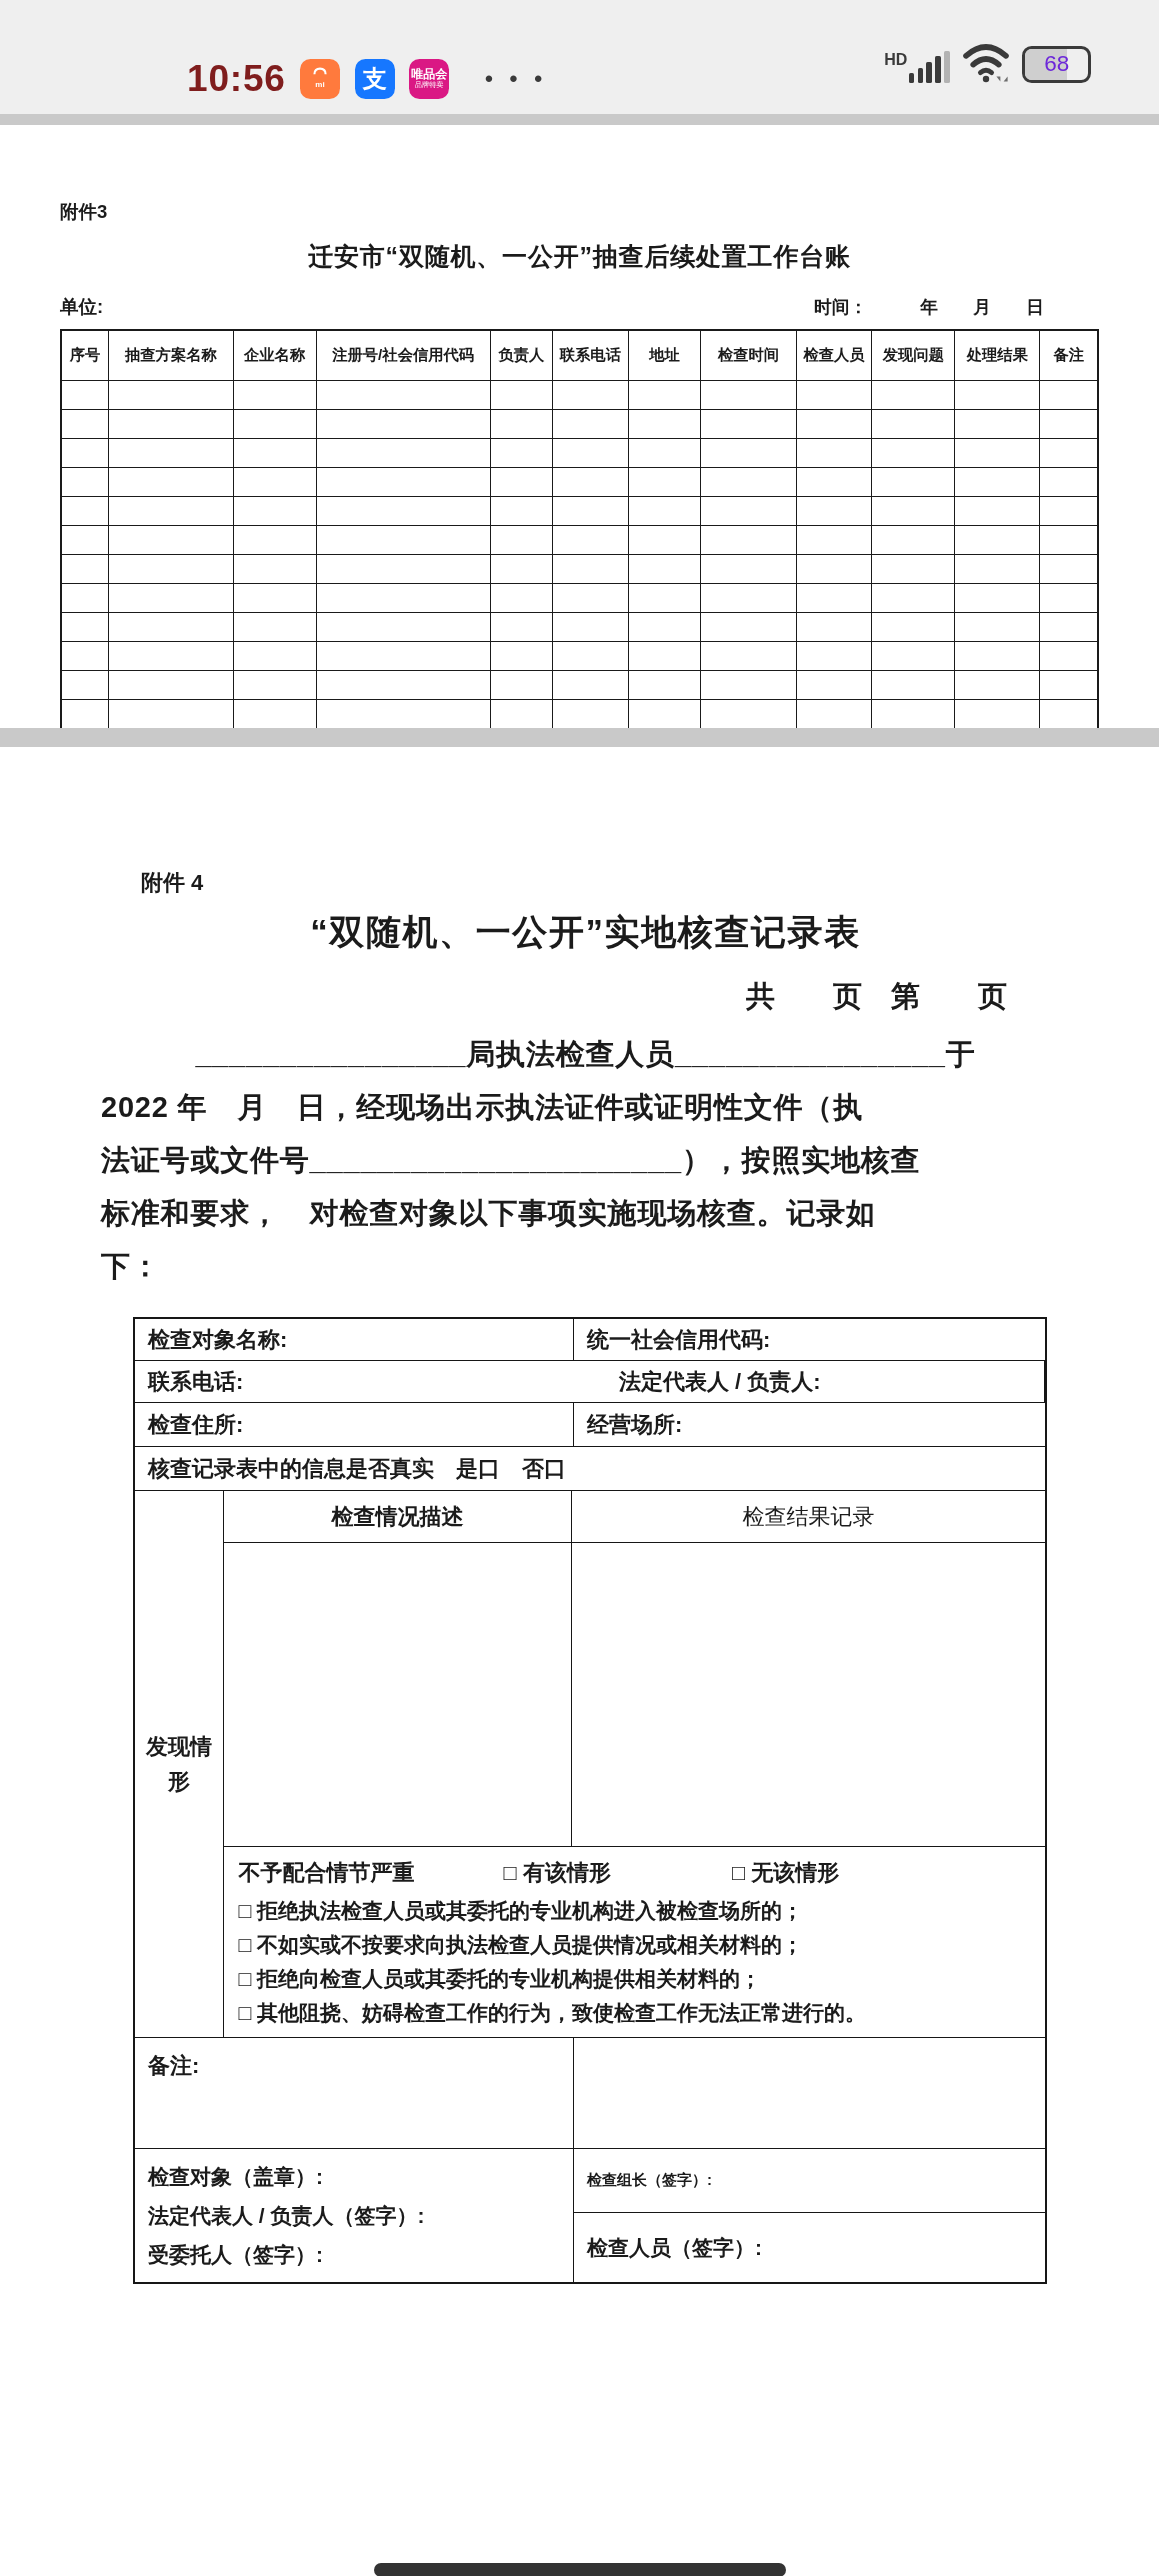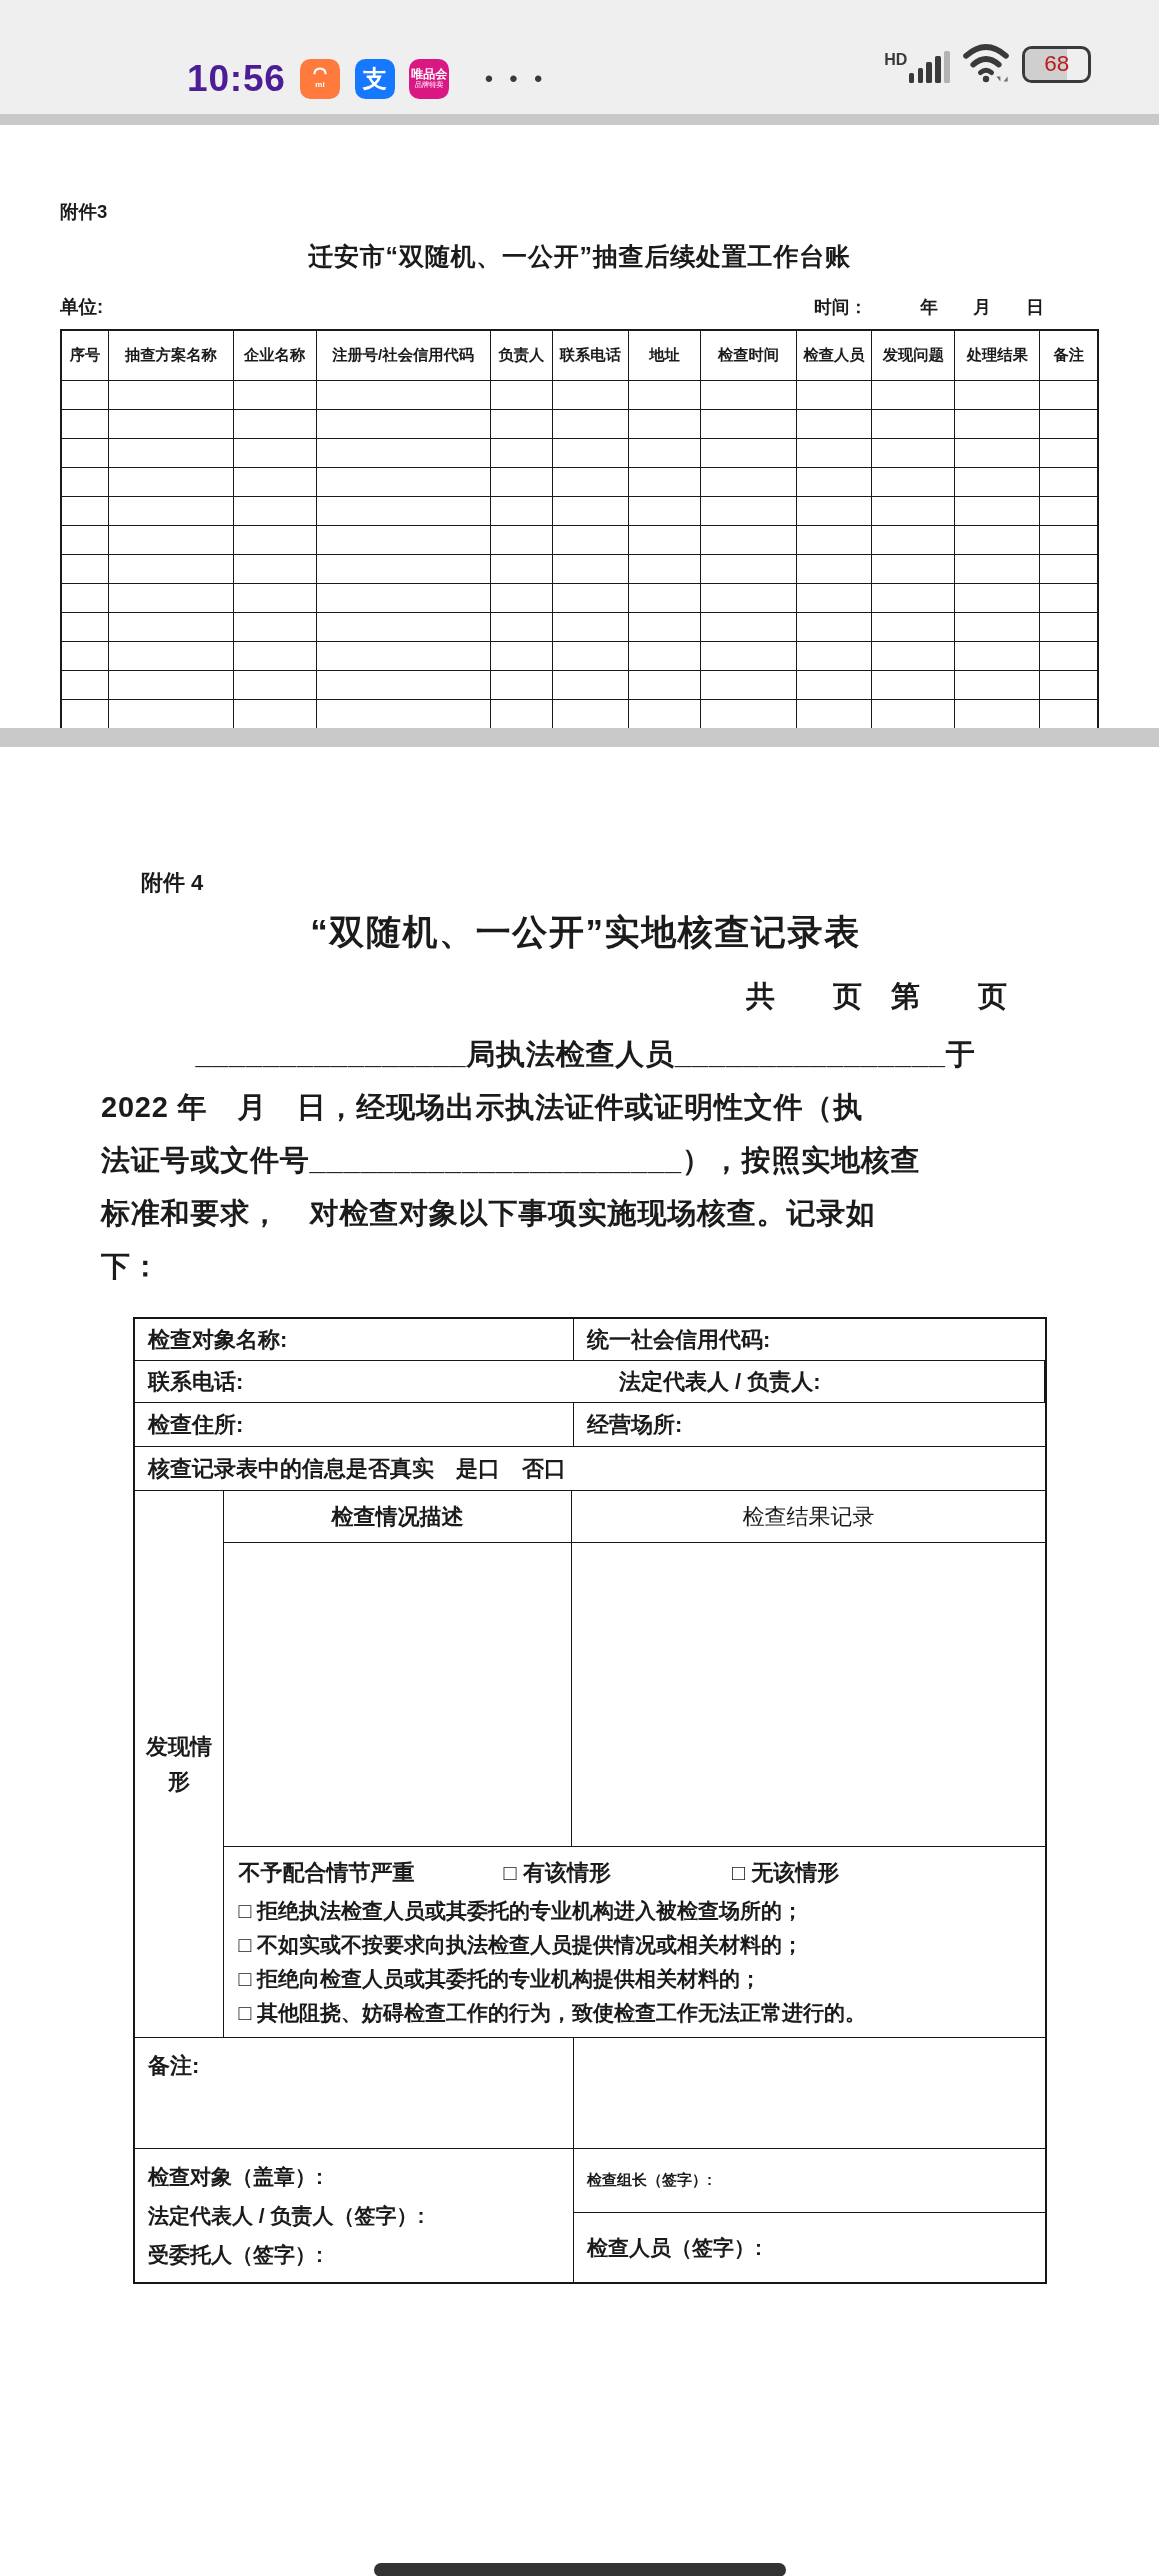--- a/index.html
+++ b/index.html
@@ -3,40 +3,40 @@
 <meta charset="utf-8">
 <style>
   * { margin:0; padding:0; box-sizing:border-box; }
   html,body { width:1159px; height:2576px; overflow:hidden; background:#fff;
     font-family:"Liberation Sans","DejaVu Sans",sans-serif; color:#1b1b1b; }
 
   
   .statusbar { height:114px; background:#efefef; display:flex; align-items:flex-end;
     padding:0 0 14.5px 187px; position:relative; }
   .sb-left { display:flex; align-items:center; gap:14.5px; }
-  .sb-time { font-size:37px; font-weight:600; color:#4c1d95; letter-spacing:0.8px; }
+  .sb-time { font-size:37px; font-weight:600; color:#7f1d1d; letter-spacing:0.8px; }
   .app-badge { width:40px; height:40px; border-radius:10.5px; display:flex; flex-direction:column;
     align-items:center; justify-content:center; color:#fff; overflow:hidden; }
   .badge-mi { background:#ff7a3d; }
   .badge-ali { background:#1677ff; font-size:24px; font-weight:700; }
   .badge-vip { background:#da1884; }
   .vip-main { font-size:12px; font-weight:700; line-height:13px; }
   .vip-sub { font-size:7.2px; line-height:8px; }
   .bag-svg { display:block; }
   .more-dots { font-size:24px; color:#3a3a3a; letter-spacing:4.8px; margin-left:21px; }
   .sb-right { position:absolute; right:71px; bottom:31px; display:flex; align-items:flex-end; gap:11.3px; }
   .sig-wrap { display:flex; align-items:flex-start; }
   .hd-label { font-size:16px; font-weight:700; color:#3a3a3a; margin-right:1.6px; }
   .sig-bars { display:flex; align-items:flex-end; gap:3.2px; height:32px; }
   .sig-bars i { display:block; width:5.6px; background:#3a3a3a; border-radius:1.6px; }
   .sig-bars i.dim { background:#b3b3b3; }
   .battery { position:relative; width:69px; height:37px; border:3.2px solid #3a3a3a; border-radius:9.7px;
     display:flex; align-items:center; justify-content:center; background:#efefef; overflow:hidden; }
   .battery-fill { position:absolute; left:0; top:0; bottom:0; width:66%; background:#cfcfcf; }
-  .battery-num { position:relative; font-size:22.5px; color:#b91c1c; font-weight:500; }
+  .battery-num { position:relative; font-size:22.5px; color:#6d28d9; font-weight:500; }
   .battery-nub { width:4.8px; height:14.5px; background:#3a3a3a; border-radius:0 3.2px 3.2px 0; margin:0 0 11.3px -8px; align-self:center; margin-top:11.3px; }
 
   .thin-sep { height:11.3px; background:#c9c9c9; }
 
   
   .page1 { height:603px; background:#fff; padding:0 60px; }
   .attach-label { font-size:18.5px; font-weight:700; }
   .p1-attach { padding-top:74px; }
   .p1-title { text-align:center; font-size:25px; font-weight:700; margin-top:16px; letter-spacing:0.8px; }
   .p1-meta { display:flex; justify-content:space-between; align-items:flex-end; margin-top:21px; }

